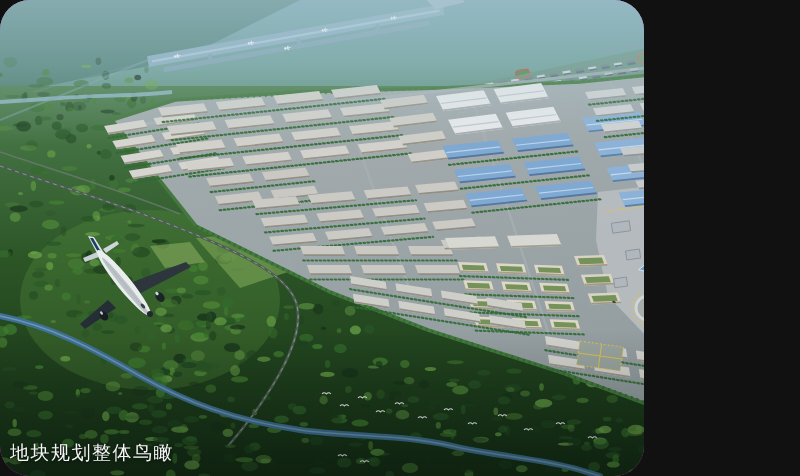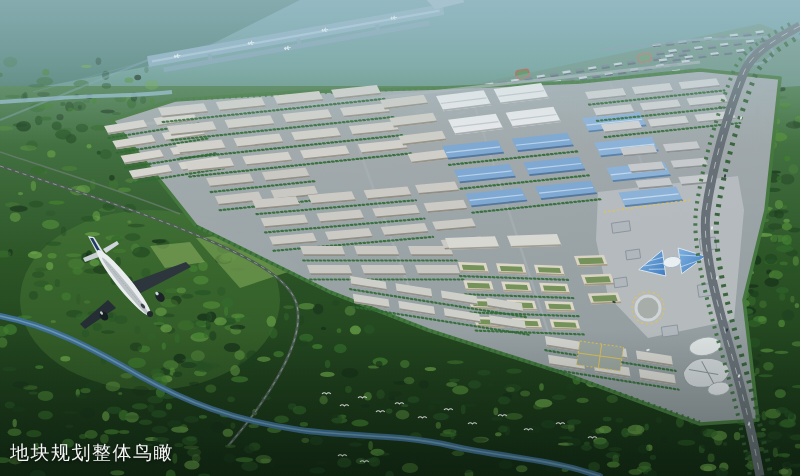--- a/index.html
+++ b/index.html
@@ -1,17 +1,17 @@
 <!DOCTYPE html>
 <html><head>
 <meta charset="utf-8">
 <style>
   html,body{margin:0;padding:0;background:#111;}
-  .stage{position:relative;width:800px;height:476px;overflow:hidden;background:#d946ef;
-         font-family:"DejaVu Sans","Liberation Sans",sans-serif;}
+  .stage{position:relative;width:644px;height:476px;overflow:hidden;background:#d946ef;
+         font-family:"DejaVu Sans","Liberation Sans",sans-serif;border-radius:30px;}
   .stage svg{position:absolute;left:0;top:0;}
   .caption{position:absolute;left:10px;top:440px;font-size:19px;font-weight:400;
            color:#f5f5f5;letter-spacing:1.5px;text-shadow:0 1px 3px rgba(0,0,0,.75);white-space:nowrap;}
 </style>
 </head>
 <body>
 
 <div class="stage">
 <svg id="scene" width="800" height="476" viewBox="0 0 800 476">
   <defs>

